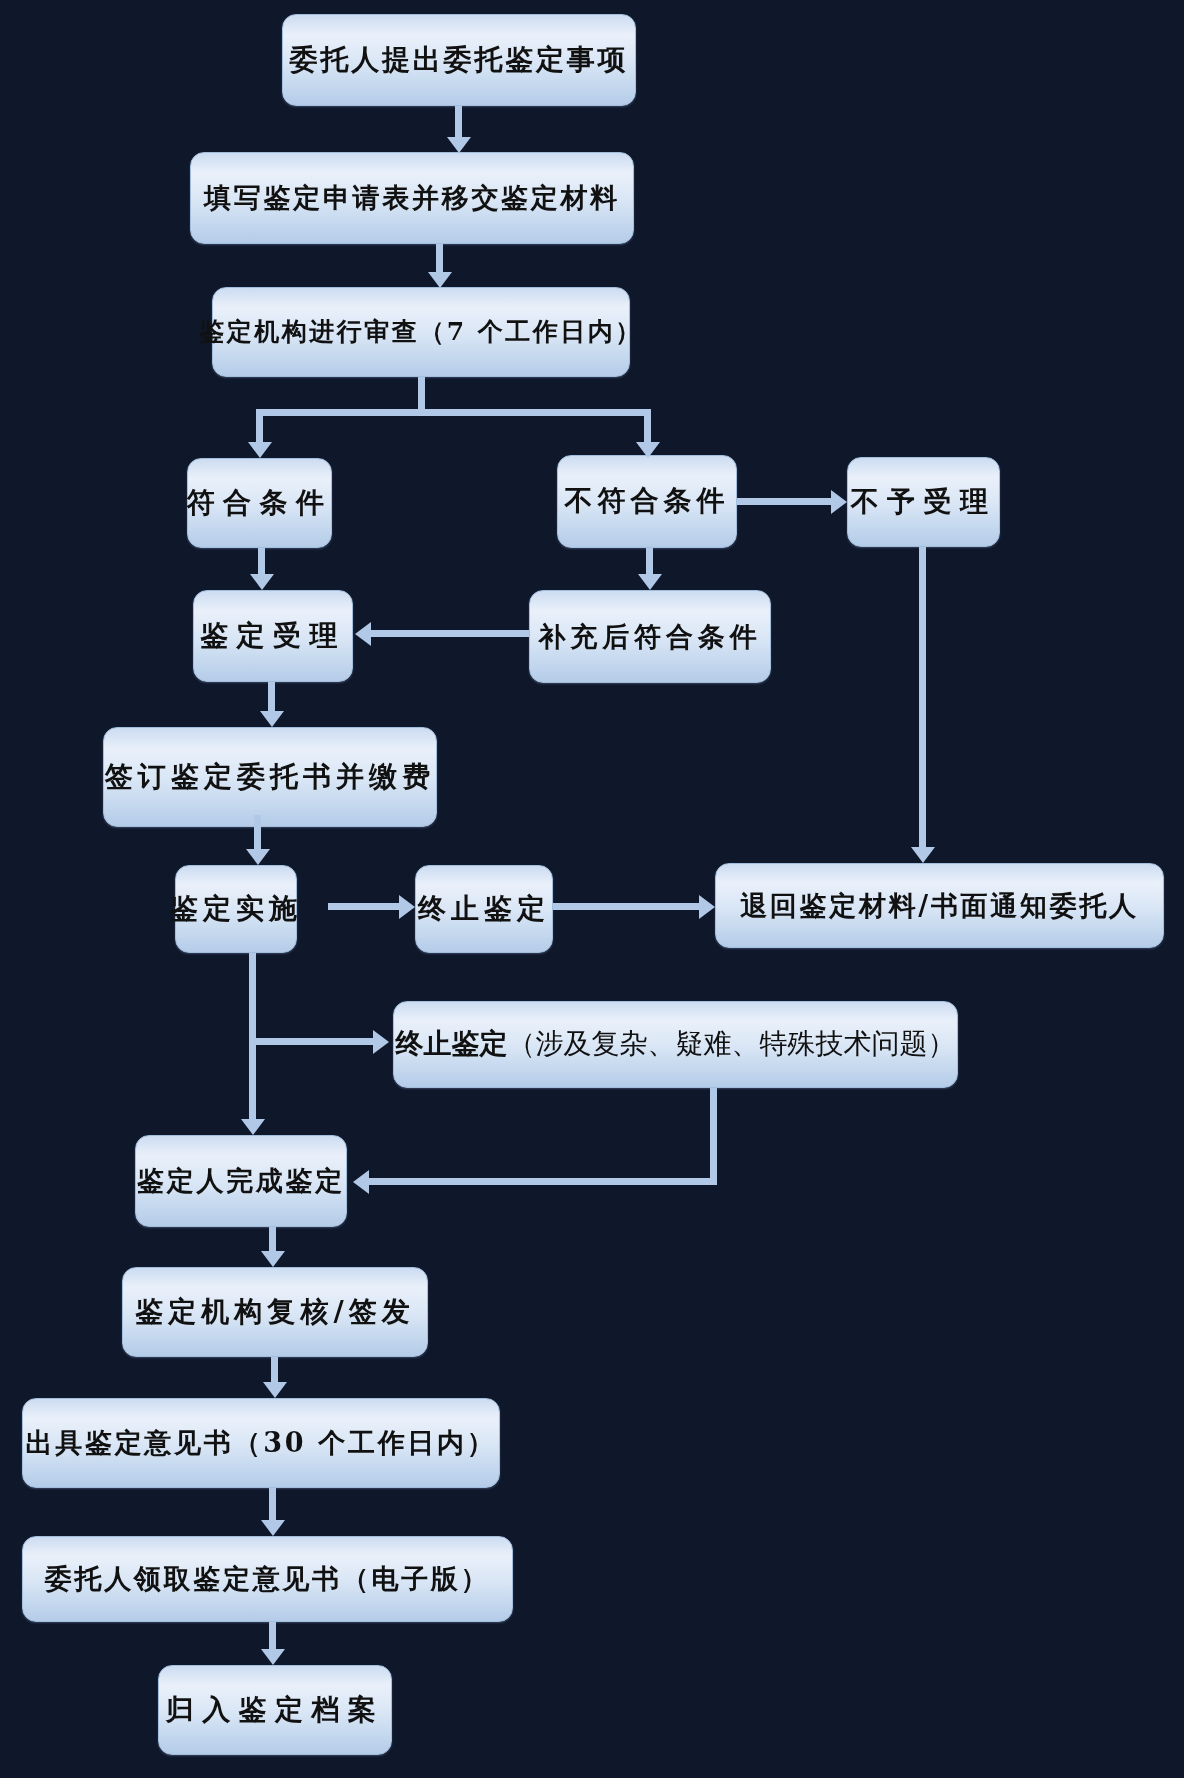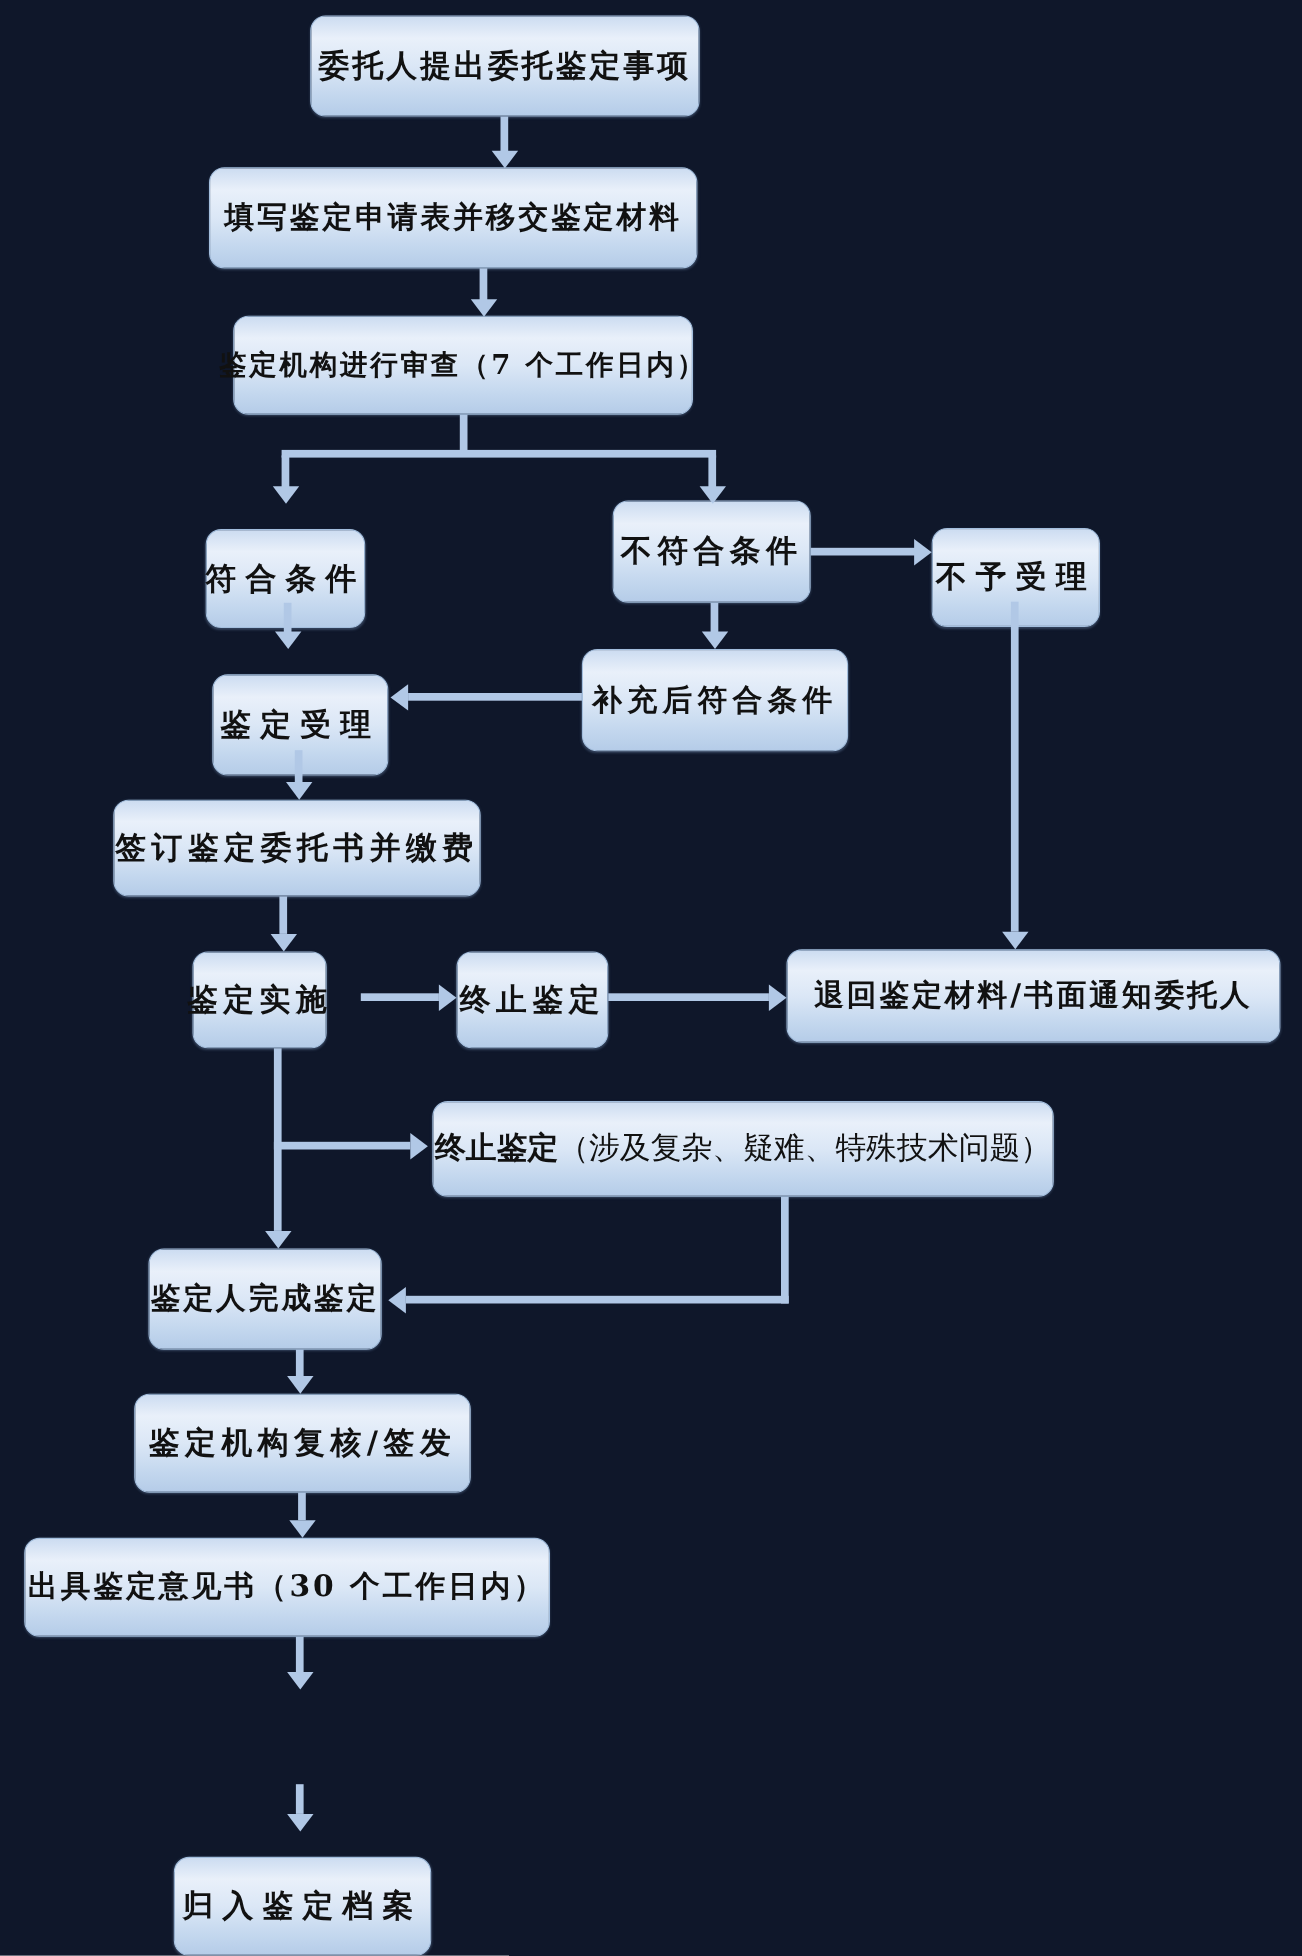--- a/index.html
+++ b/index.html
@@ -27,21 +27,21 @@
     font-weight:bold;
     font-size:28px;
     line-height:1.15;
     white-space:nowrap;
     text-align:center;
   }
   .s27{font-size:27px;}
   .s25{font-size:25px;}
   .ls1{letter-spacing:.1em;}
   .ls2{letter-spacing:.18em;text-align:right;}
-  .ls3{letter-spacing:.3em;margin-top:23px;}
+  .ls3{letter-spacing:.3em;}
   .note{font-size:28px;font-weight:normal;letter-spacing:0;}
   .line{position:absolute;background:var(--conn);}
   .ah{position:absolute;width:0;height:0;}
   .ah-down{border-left:12px solid transparent;border-right:12px solid transparent;border-top:16px solid var(--conn);}
   .ah-right{border-top:12px solid transparent;border-bottom:12px solid transparent;border-left:16px solid var(--conn);}
   .ah-left{border-top:12px solid transparent;border-bottom:12px solid transparent;border-right:16px solid var(--conn);}
 </style>
 </head>
 <body>
 
@@ -56,39 +56,40 @@
   <div class="node ls3" style="left:187px;top:458px;width:145px;height:90px">符合条件</div>
 
   <div class="node ls2" style="left:557px;top:455px;width:180px;height:93px">不符合条件</div>
 
   <div class="node ls3" style="left:847px;top:457px;width:153px;height:90px">不予受理</div>
 
   <div class="node ls3" style="left:193px;top:590px;width:160px;height:92px">鉴定受理</div>
 
   <div class="node s27 ls2" style="left:529px;top:590px;width:242px;height:93px">补充后符合条件</div>
 
-  <div class="node ls2" style="left:103px;top:727px;width:334px;height:88px">签订鉴定委托书并缴费</div>
+  <div class="node ls2" style="left:103px;top:727px;width:334px;height:100px">签订鉴定委托书并缴费</div>
 
   <div class="node ls2" style="left:175px;top:865px;width:122px;height:88px">鉴定实施</div>
 
   <div class="node ls2" style="left:415px;top:865px;width:138px;height:88px">终止鉴定</div>
 
   <div class="node s27 ls1" style="left:715px;top:863px;width:449px;height:85px">退回鉴定材料/书面通知委托人</div>
 
   <div class="node" style="left:393px;top:1001px;width:565px;height:87px">
     <span>终止鉴定</span>
       <span class="note">（涉及复杂、疑难、特殊技术问题）</span>
   </div>
 
   <div class="node s27 ls1" style="left:135px;top:1135px;width:212px;height:92px">鉴定人完成鉴定</div>
 
   <div class="node ls2" style="left:122px;top:1267px;width:306px;height:90px">鉴定机构复核/签发</div>
 
   <div class="node s27 ls1" style="left:22px;top:1398px;width:478px;height:90px">出具鉴定意见书（30 个工作日内）</div>
 
+  <div class="node s27 ls1" style="left:22px;top:1536px;width:491px;height:86px">委托人领取鉴定意见书（电子版）</div>
 
   <div class="node ls3" style="left:158px;top:1665px;width:234px;height:90px">归入鉴定档案</div>
 
   <div class="line" style="left:455px;top:106px;width:7px;height:32px"></div>
   <div class="ah ah-down" style="left:447px;top:137px"></div>
 
   <div class="line" style="left:436px;top:244px;width:7px;height:29px"></div>
   <div class="ah ah-down" style="left:428px;top:272px"></div>
 
   <div class="line" style="left:418px;top:377px;width:7px;height:36px"></div>

